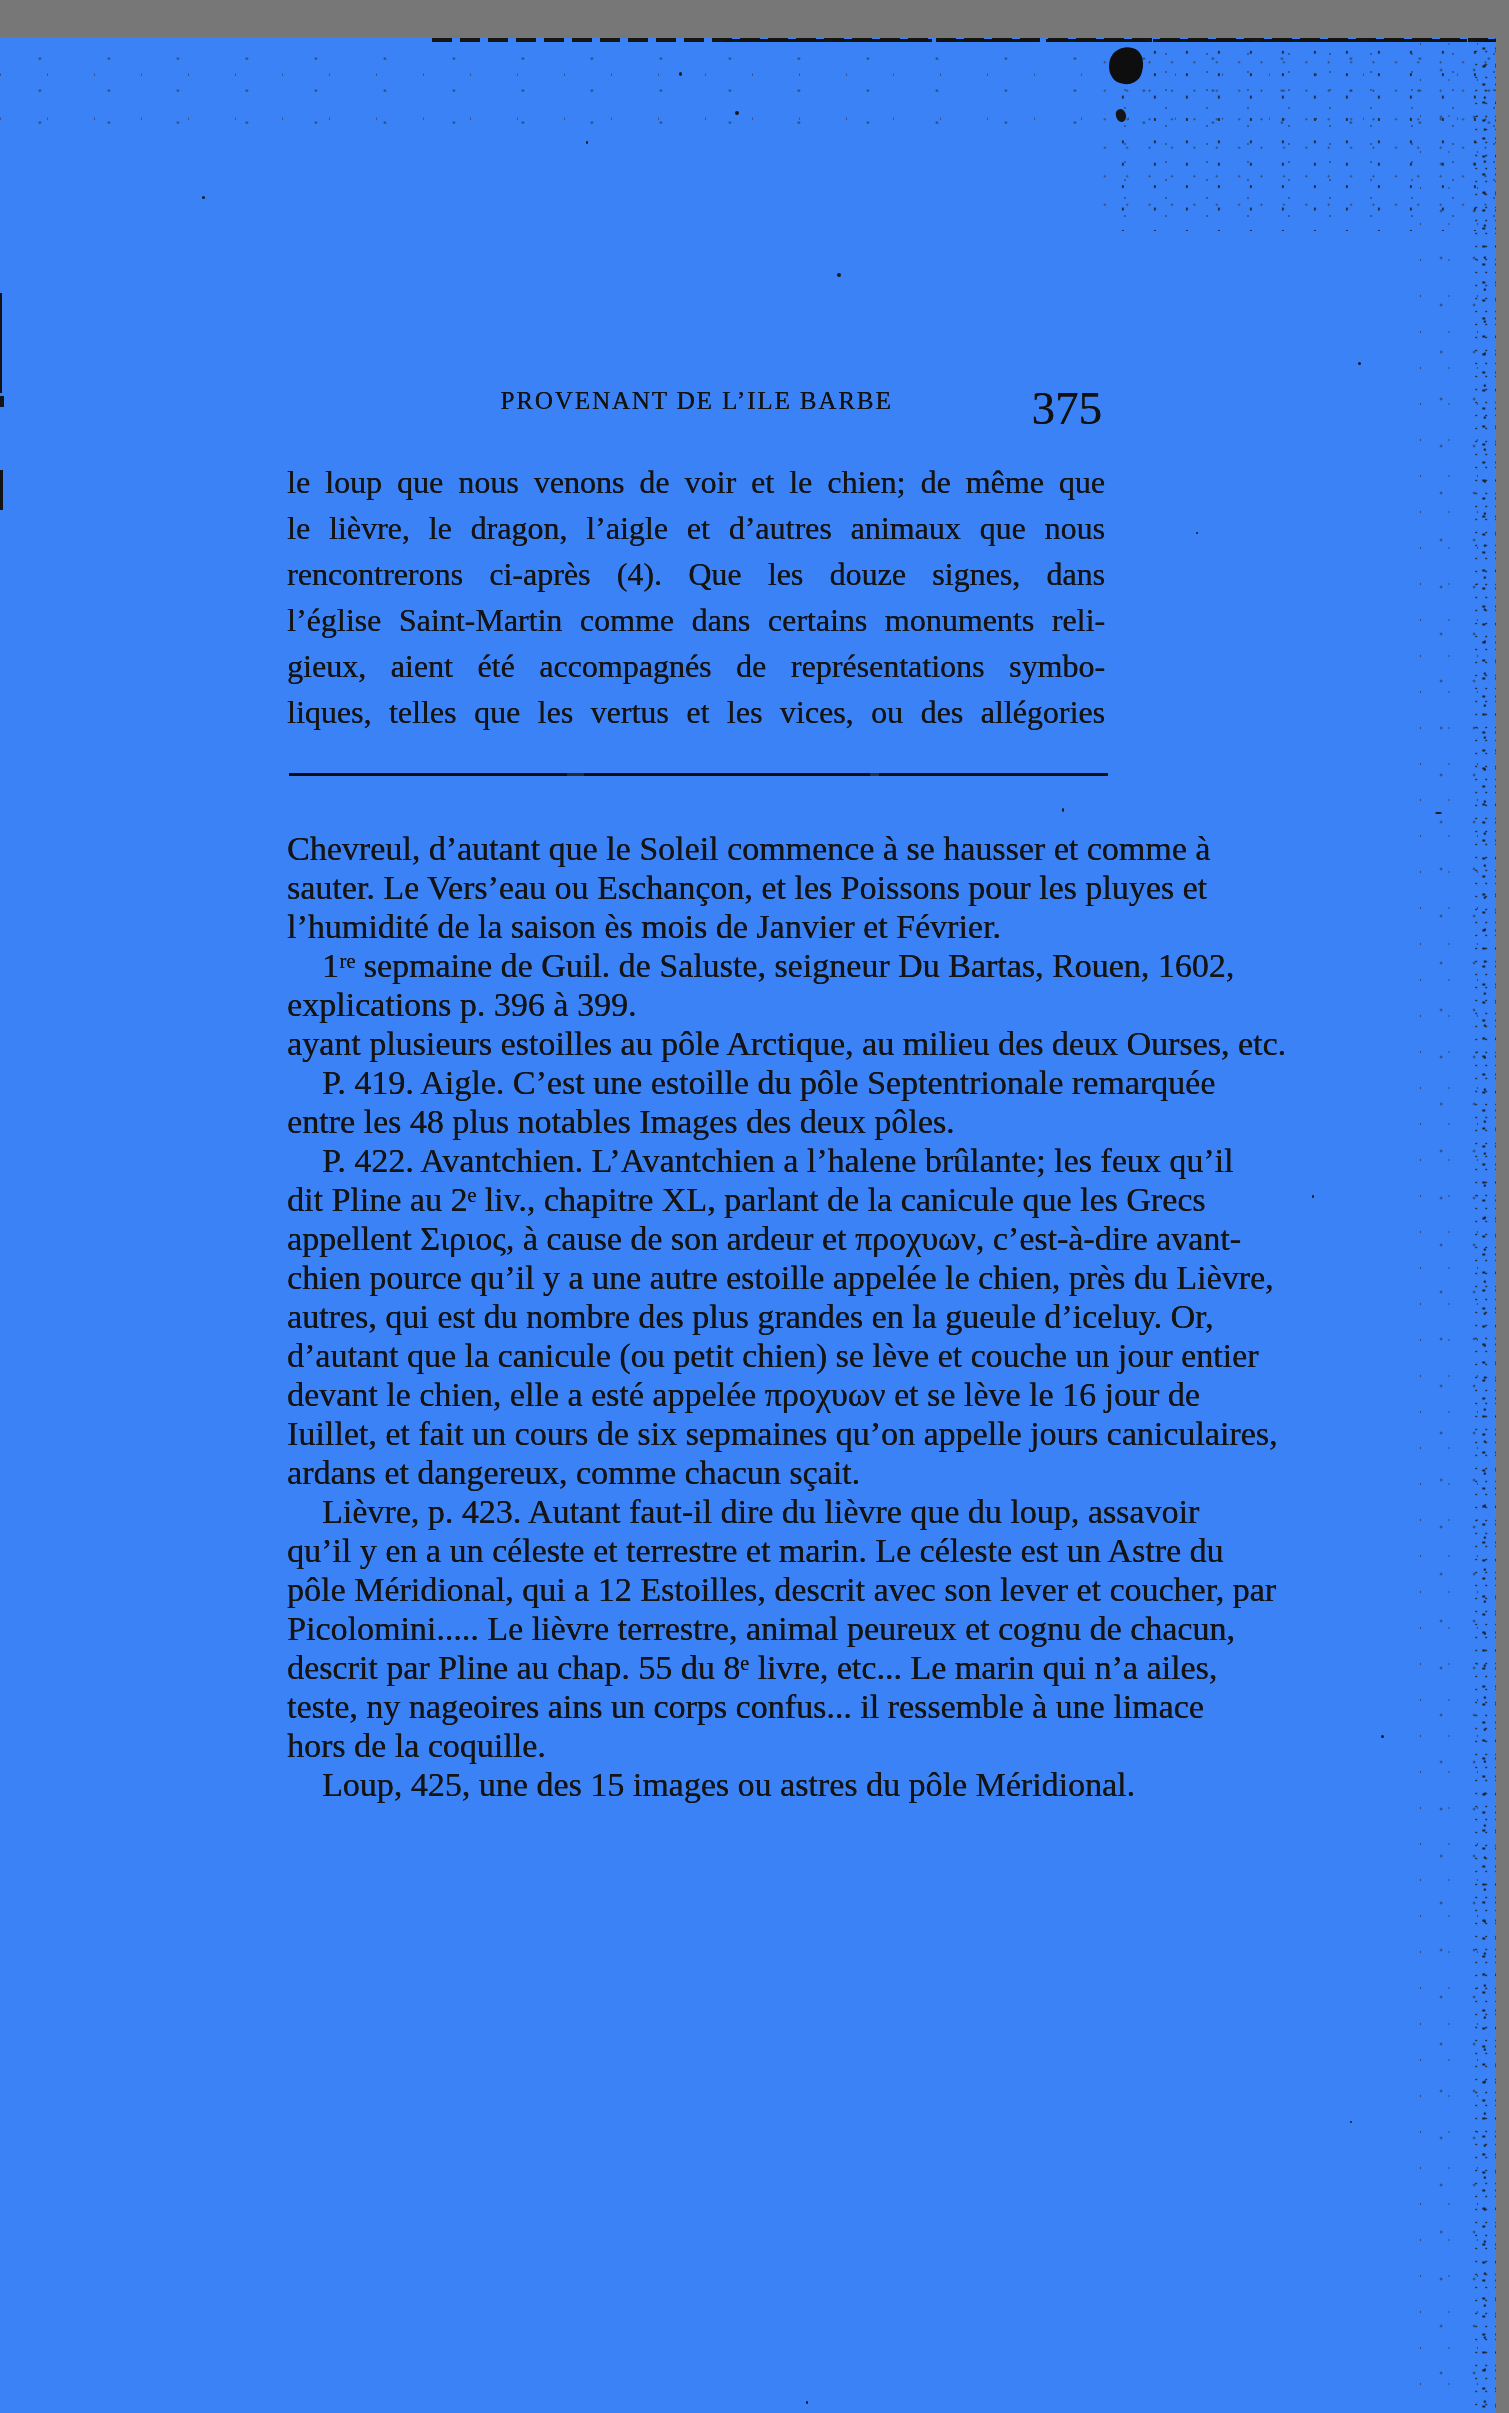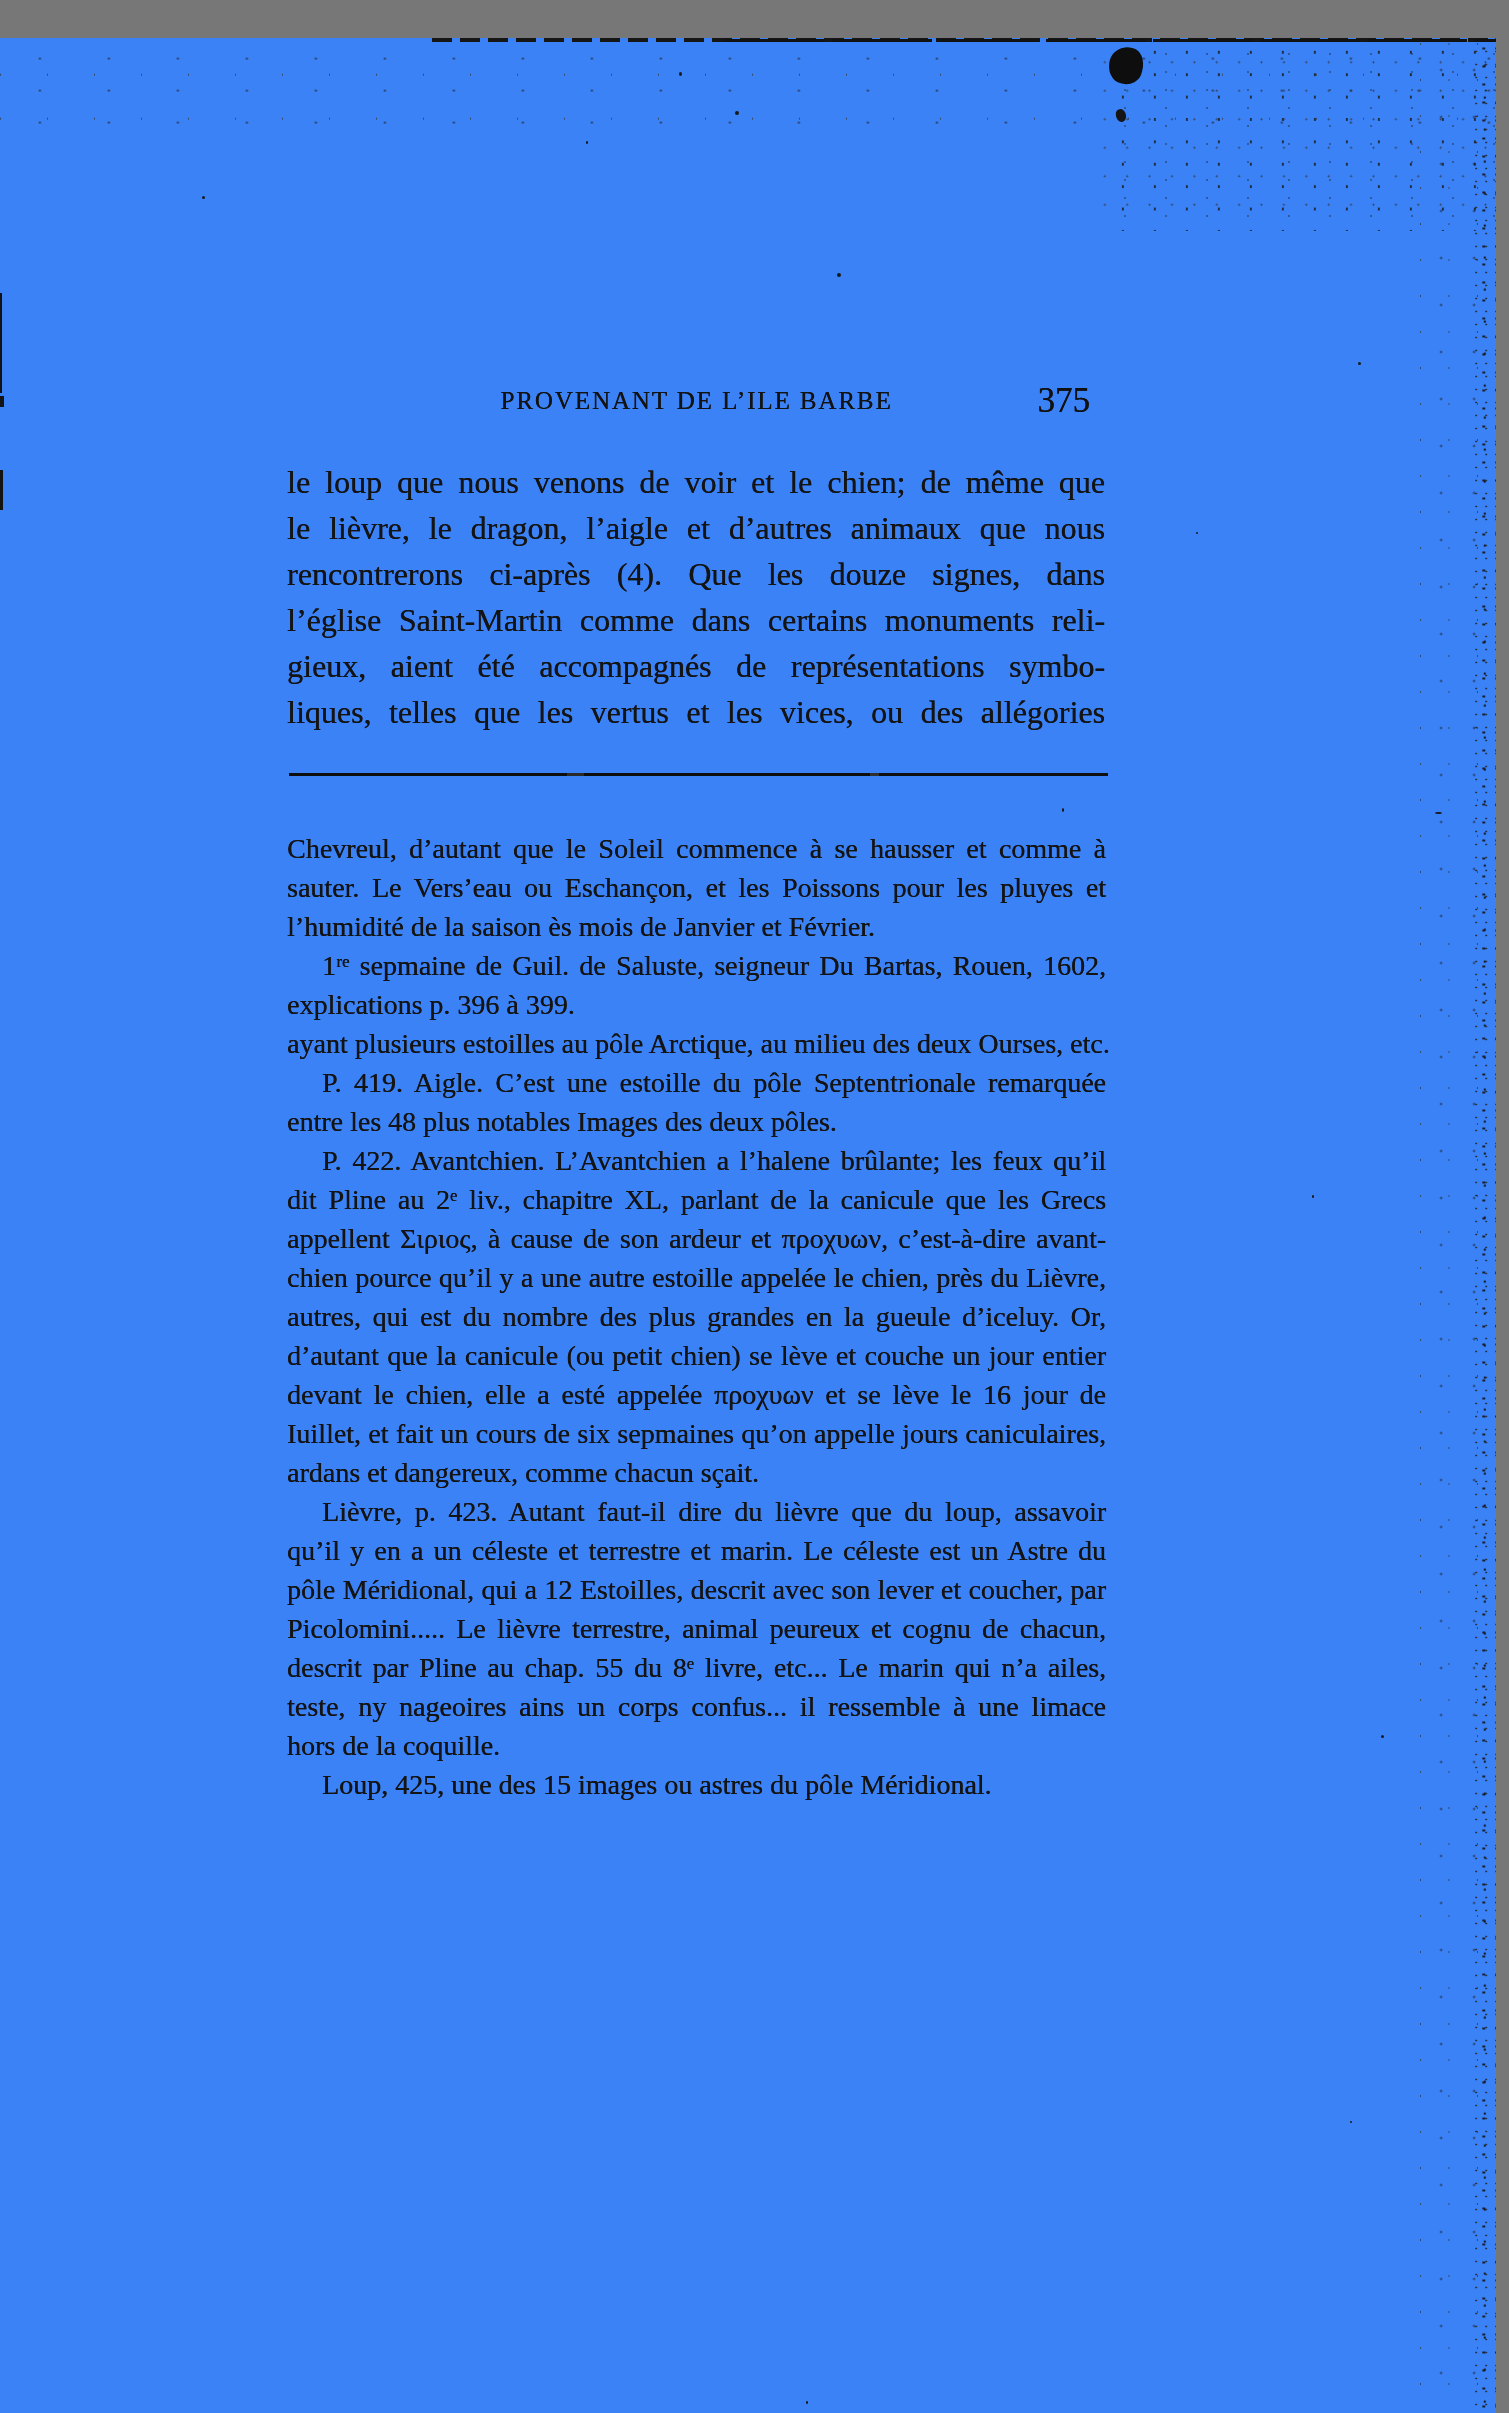--- a/index.html
+++ b/index.html
@@ -9,39 +9,39 @@
     font-family:"Liberation Serif","DejaVu Serif",serif;
     margin-top:38px;
   }
   
   .header-row { position:absolute; left:287px; top:349px; width:819px; height:46px; }
   .running-title {
     display:block; text-align:center; font-size:25px; letter-spacing:1.9px;
     color:#131313; text-shadow:0.3px 0 0 currentColor; white-space:nowrap;
   }
   .page-num {
-    position:absolute; right:16px; top:-6.2px; font-size:35px; color:#111;
+    position:absolute; right:4px; top:-6.2px; font-size:47px; color:#111;
     text-shadow:0.3px 0 0 currentColor;
   }
   
   .bodytext { position:absolute; left:287px; top:421px; width:818px; }
   .bodytext .line {
     height:46px; line-height:46px; font-size:32px; white-space:nowrap;
     text-align:justify; text-align-last:justify;
     text-shadow:0.3px 0 0 currentColor;
   }
   
   .rule {
     position:absolute; left:289px; top:735px; width:819px; height:3.1px;
     background:linear-gradient(90deg,#0e0e0e 0 34%, #2a2a2a 34% 36%, #0e0e0e 36% 71%, #303030 71% 72%, #101010 72% 100%);
   }
   
   .footnotes { position:absolute; left:287px; top:791px; width:819px; }
   .footnotes .line {
-    height:39px; line-height:39px; font-size:28px; white-space:nowrap;
+    height:39px; line-height:39px; font-size:34px; white-space:nowrap;
     text-align:justify; text-align-last:justify;
     text-shadow:0.3px 0 0 currentColor;
   }
   .footnotes .line.endline { text-align:left; text-align-last:left; }
   .footnotes .line.indent { text-indent:35px; }
   
   .noise-top {
     position:absolute; left:0; top:0; width:1510px; height:89px; pointer-events:none;
     background-image:
       radial-gradient(circle,#222 0.9px,transparent 1.3px),

